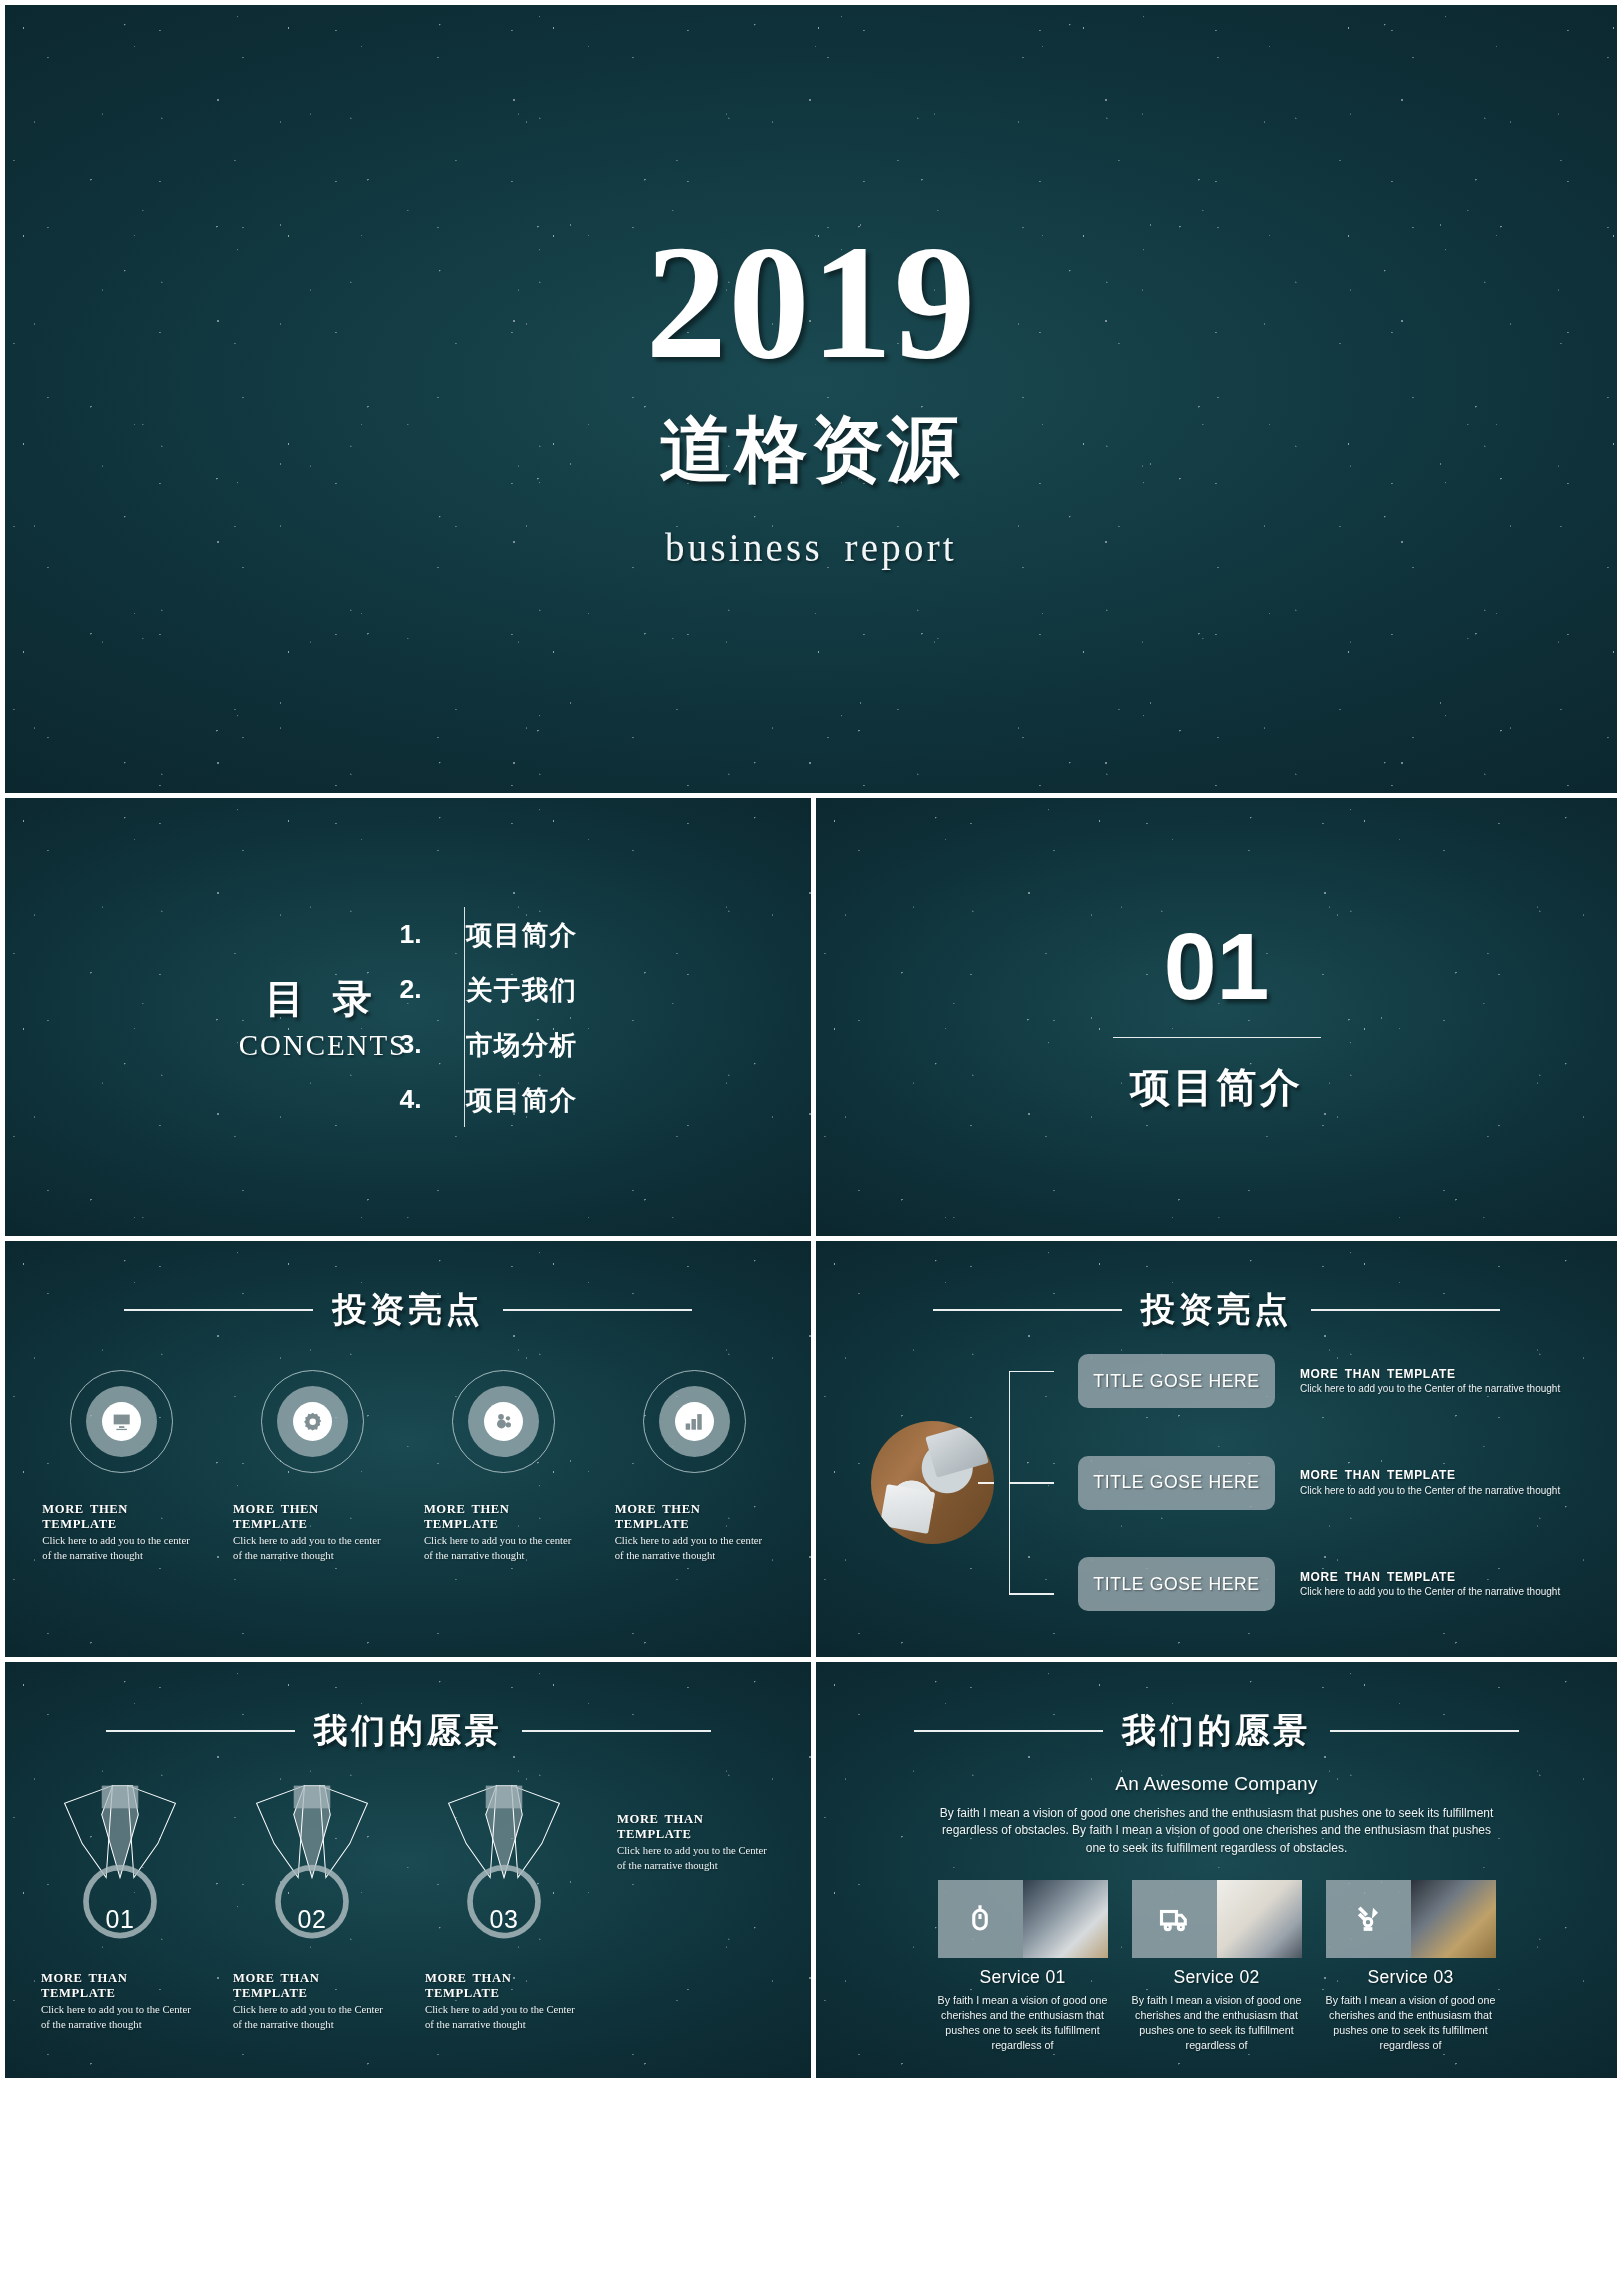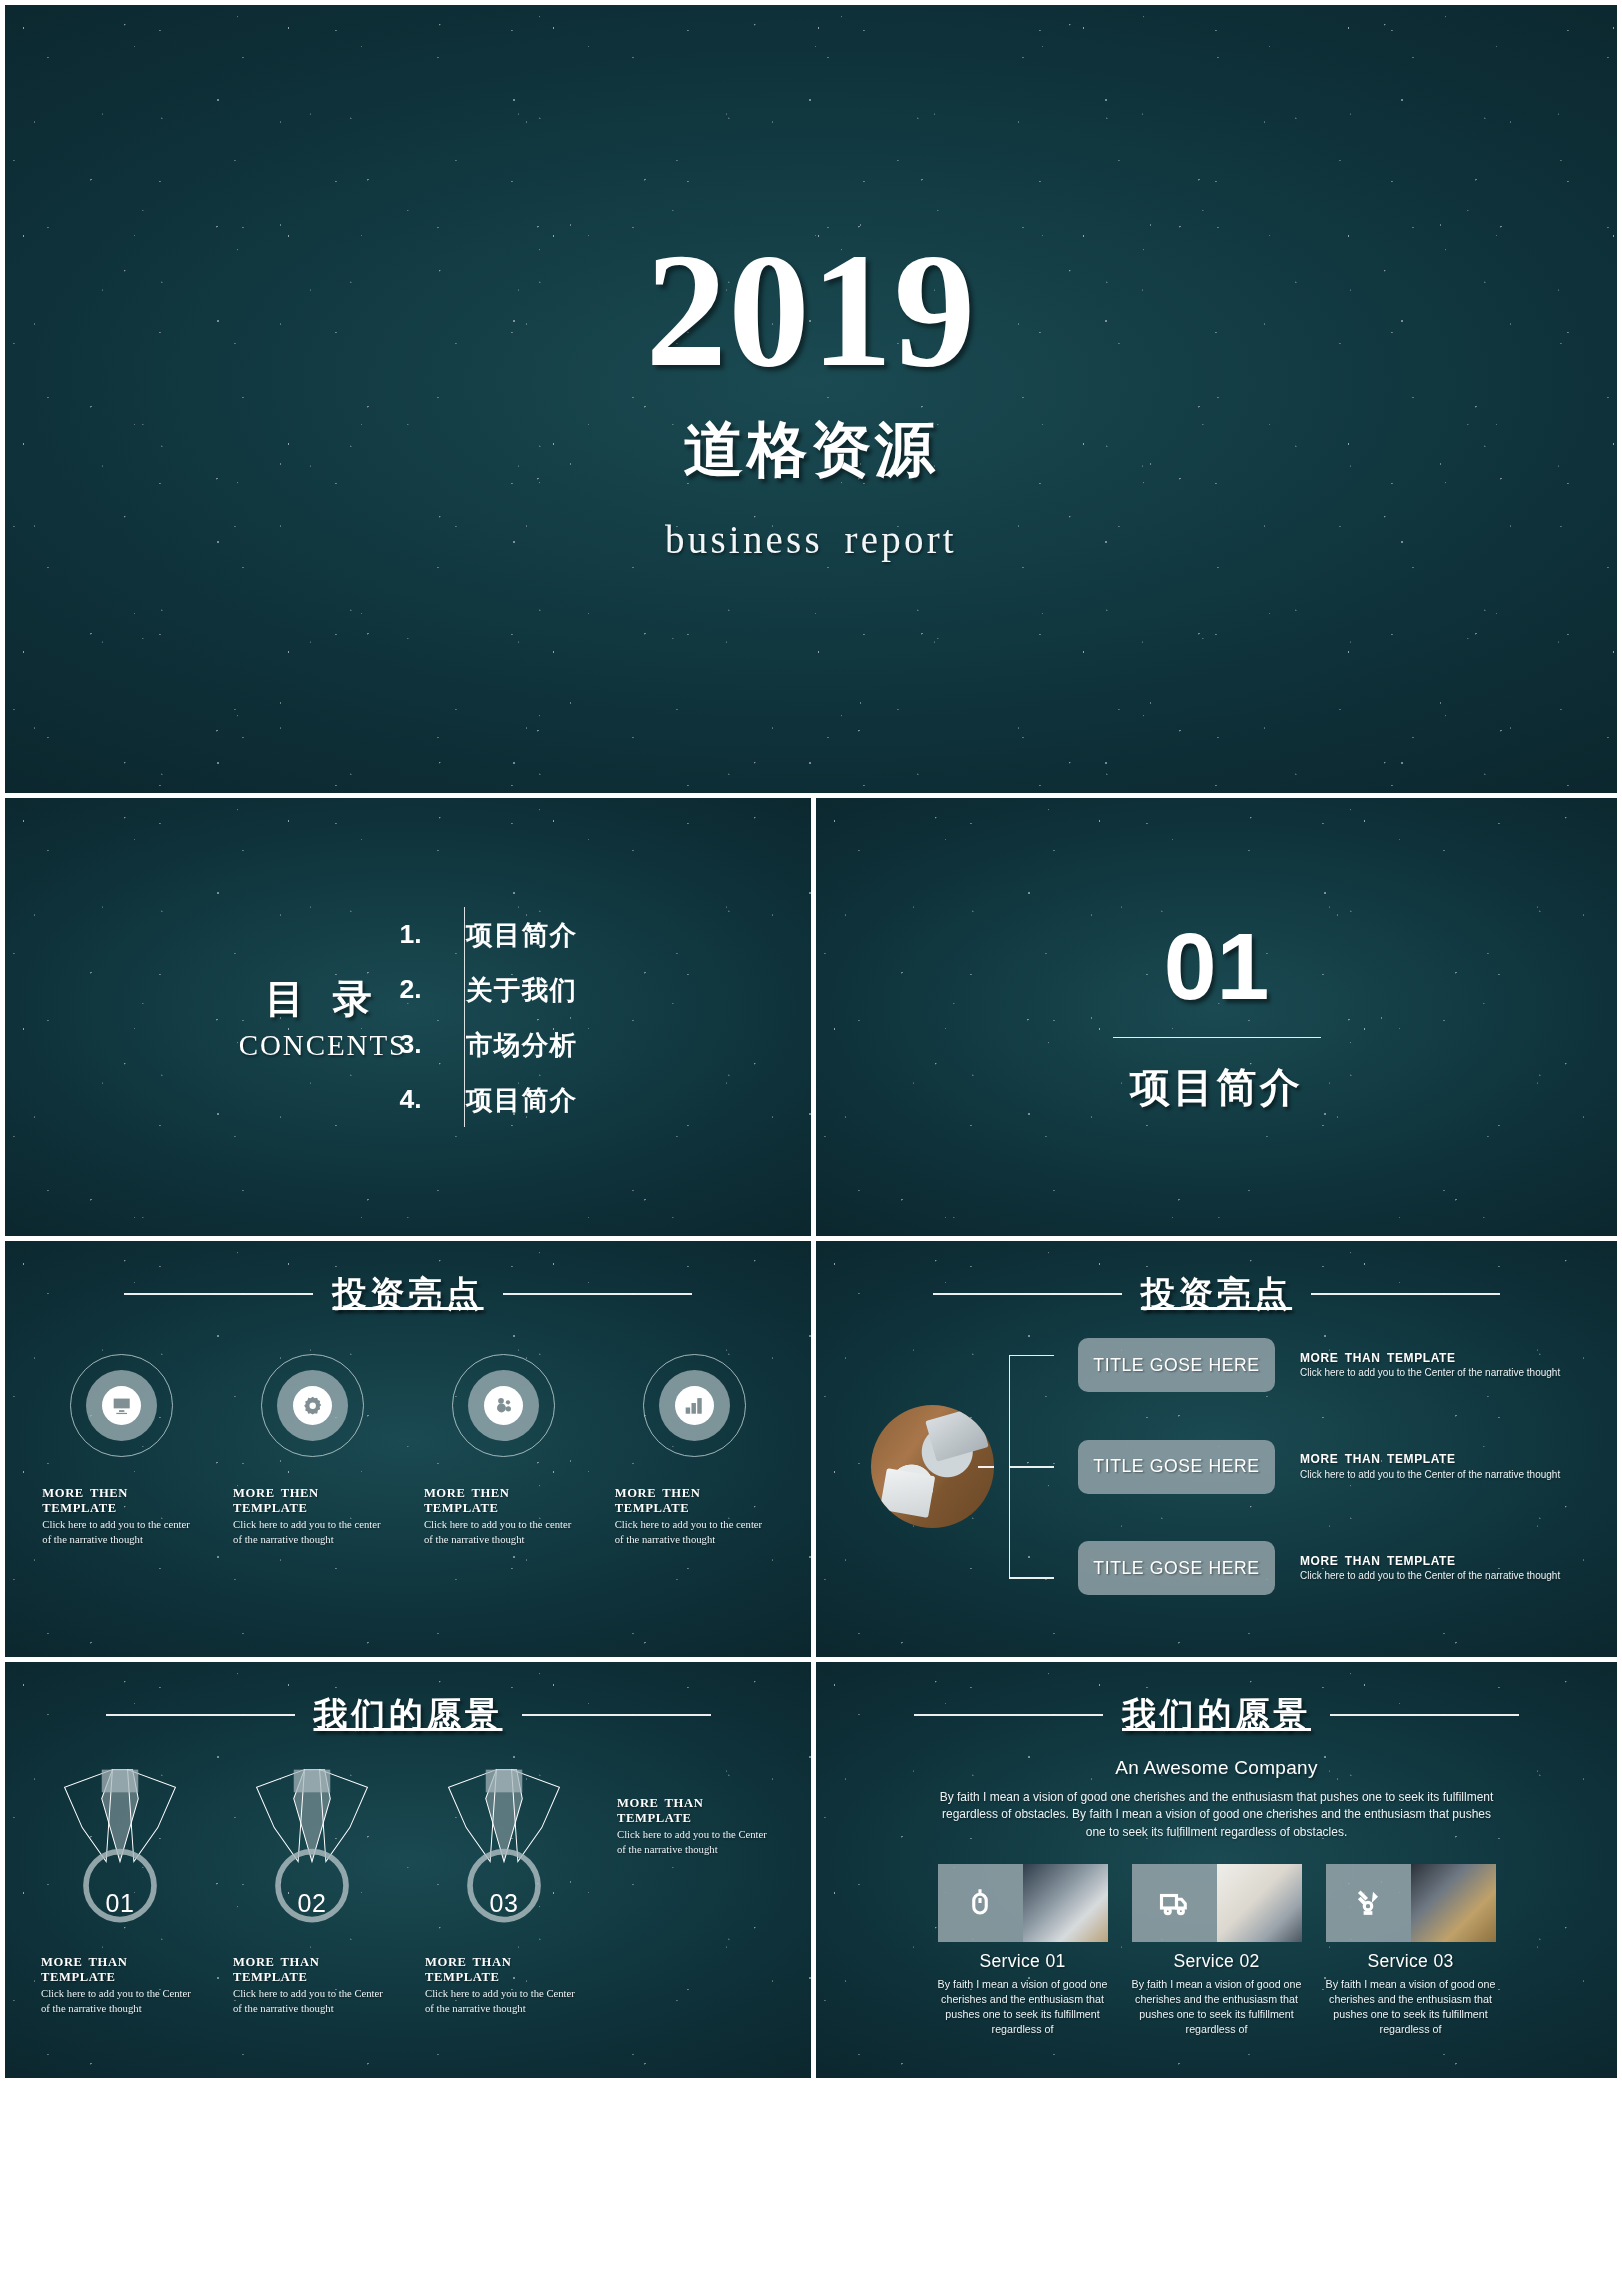--- a/index.html
+++ b/index.html
@@ -54,21 +54,21 @@
   
   .s-title { height: 788px; width: 100%; display: flex; flex-direction: column;
              align-items: center; justify-content: center; font-family: Liberation Serif, serif; }
   .year {
     font-size: 163px; font-weight: 700; line-height: .92;
     letter-spacing: 1.3px;
     text-shadow: 3.8px 4.4px 4.4px rgba(0,0,0,.45);
   }
   .cn-title {
     margin-top: 24px;
-    font-size: 60px; font-weight: 700; letter-spacing: 3.8px;
+    font-size: 72px; font-weight: 700; letter-spacing: 3.8px;
     text-shadow: 3.2px 3.8px 3.8px rgba(0,0,0,.45);
   }
   .sub-title {
     margin-top: 26.5px;
     font-size: 39px; font-weight: 300; letter-spacing: 3.2px; word-spacing: 8.8px;
     color: #f2f6f6;
     text-shadow: 1.3px 1.9px 2.5px rgba(0,0,0,.4);
   }
 
   
@@ -89,21 +89,21 @@
   .s-section { height: 438px; display: flex; flex-direction: column;
                align-items: center; justify-content: center; }
   .sec-num { font-size: 95px; font-weight: 700; line-height: 1;
              text-shadow: 3.2px 3.8px 3.8px rgba(0,0,0,.45); }
   .sec-rule { width: 208px; height: 1.3px; background: rgba(255,255,255,.9); margin: 23px 0 21.4px; }
   .sec-label { font-size: 40px; font-weight: 700; letter-spacing: 3.2px;
                text-shadow: 2.5px 3.2px 3.2px rgba(0,0,0,.45); }
 
   
   .s-head { display: flex; align-items: center; justify-content: center;
-            gap: 19px; padding-top: 30px; text-decoration: underline; }
+            gap: 19px; padding-top: 46px; }
   .s-head .rule { width: 189px; height: 1.3px; background: rgba(255,255,255,.92); }
   .s-head .txt { font-size: 34px; font-weight: 700; letter-spacing: 3.8px;
                  text-shadow: 2.5px 3.2px 3.2px rgba(0,0,0,.45); white-space: nowrap; }
 
   
   .s-icons { height: 416px; }
   .icon-row { display: flex; justify-content: space-around; padding: 37px 21.4px 0; }
   .icon-col { width: 159px; text-align: left; }
   .ring {
     width: 103px; height: 103px; margin: 0 auto;

